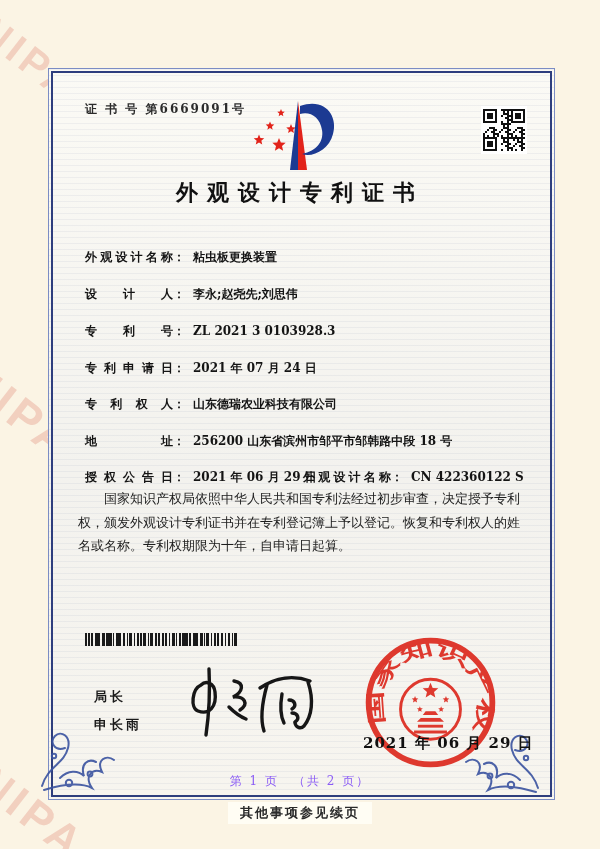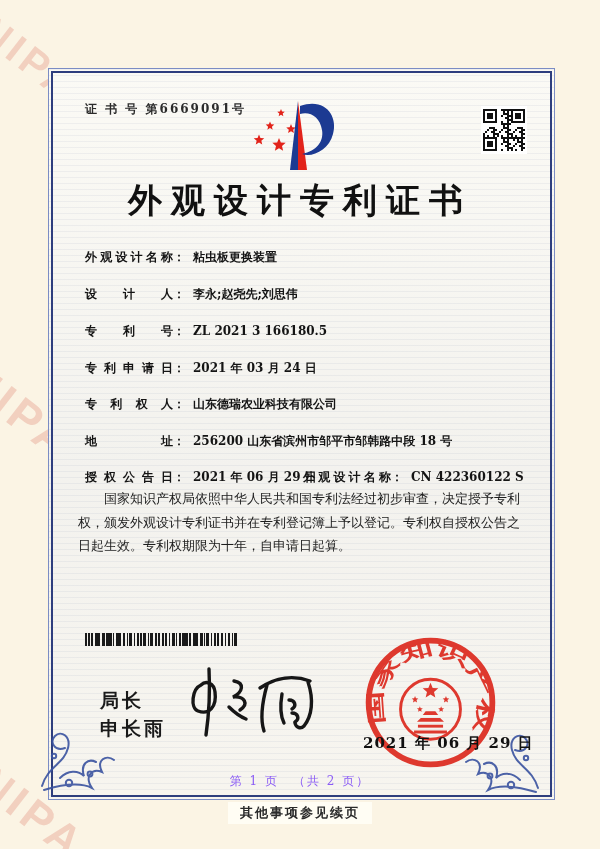--- a/index.html
+++ b/index.html
@@ -17,37 +17,37 @@
   
   .frame{position:absolute;left:48px;top:68px;width:505px;height:730px;
     border:1px solid #7b8cc4;z-index:1;background:
       repeating-linear-gradient(180deg, rgba(130,142,175,0.10) 0 1px, rgba(255,255,255,0) 1px 6px),
       linear-gradient(180deg,#fbfaf5 0%,#f3f2ee 55%,#f7f5ef 100%);}
   .frame-inner{position:absolute;left:2px;top:2px;right:2px;bottom:2px;
     border:2px solid #2e3e7e;}
   
   .abs{position:absolute;z-index:2;}
   .cert-no{left:85px;top:101px;font-size:12px;color:#2b2b2b;letter-spacing:2px;font-weight:600;}
-  .title{left:0;top:178px;width:600px;text-align:center;font-size:34px;font-weight:bold;
+  .title{left:0;top:178px;width:600px;text-align:center;font-size:22px;font-weight:bold;
          color:#111;letter-spacing:9px;}
   .field{left:85px;font-size:12px;color:#141414;font-weight:600;white-space:nowrap;}
   .field .lbl{display:inline-block;width:88px;text-align:justify;text-align-last:justify;}
   .field .val{margin-left:8px;}
   .f-name{top:249px;} .f-designers{top:286px;} .f-patno{top:323px;}
   .f-filing{top:360px;} .f-patentee{top:396px;} .f-address{top:433px;}
   .f-grantdate{top:469px;}
   .f-grantno{left:303px;top:469px;}
   .body-text{left:78px;top:487px;width:446px;font-size:13px;line-height:23.5px;
              color:#1d1d1d;font-weight:500;}
   .body-text p{margin:0;text-indent:2em;}
   .barcode{left:85px;top:633px;width:153px;height:13px;background:
      repeating-linear-gradient(90deg,#1a1a1a 0 1.5px,transparent 1.5px 3.5px),
      repeating-linear-gradient(90deg,#1a1a1a 0 1px,transparent 1px 6.5px),
      repeating-linear-gradient(90deg,#1a1a1a 0 2px,transparent 2px 11px);}
-  .official{left:100px;font-size:19px;font-weight:600;color:#1a1a1a;letter-spacing:3px;
+  .official{left:94px;font-size:13px;font-weight:600;color:#1a1a1a;letter-spacing:3px;
             font-family:"Liberation Sans",sans-serif;}
   .o-title{top:688px;} .o-name{top:716px;}
   .sig{left:183px;top:662px;z-index:3;}
   .seal{left:358px;top:630px;z-index:3;}
   .seal-date{left:363px;top:734px;width:150px;z-index:4;font-size:15px;color:#111;
              font-weight:600;letter-spacing:1px;white-space:nowrap;}
   .page-no{left:0;top:773px;width:600px;text-align:center;font-size:12px;color:#8b5cf6;
            letter-spacing:2px;z-index:2;}
   .cont-note{left:0;top:802px;width:600px;text-align:center;z-index:2;}
   .cont-note span{display:inline-block;background:#fffdf4;padding:2px 12px;font-size:13px;
@@ -223,40 +223,40 @@
 
 <div class="abs title">外观设计专利证书</div>
 
 <div class="abs field f-name">
   <span class="lbl">外观设计名称</span><span>：</span><span class="val">粘虫板更换装置</span>
 </div>
 <div class="abs field f-designers">
   <span class="lbl">设计人</span><span>：</span><span class="val">李永;赵尧先;刘思伟</span>
 </div>
 <div class="abs field f-patno">
-  <span class="lbl">专利号</span><span>：</span><span class="val">ZL 2021 3 166180.5</span>
+  <span class="lbl">专利号</span><span>：</span><span class="val">ZL 2021 3 0103928.3</span>
 </div>
 <div class="abs field f-filing">
-  <span class="lbl">专利申请日</span><span>：</span><span class="val">2021 年 03 月 24 日</span>
+  <span class="lbl">专利申请日</span><span>：</span><span class="val">2021 年 07 月 24 日</span>
 </div>
 <div class="abs field f-patentee">
   <span class="lbl">专利权人</span><span>：</span><span class="val">山东德瑞农业科技有限公司</span>
 </div>
 <div class="abs field f-address">
   <span class="lbl">地址</span><span>：</span><span class="val">256200 山东省滨州市邹平市邹韩路中段 18 号</span>
 </div>
 <div class="abs field f-grantdate">
   <span class="lbl">授权公告日</span><span>：</span><span class="val">2021 年 06 月 29 日</span>
 </div>
 <div class="abs field f-grantno">
   <span class="lbl">外观设计名称</span><span>：</span><span class="val">CN 422360122 S</span>
 </div>
 
 <div class="abs body-text">
-  <p>国家知识产权局依照中华人民共和国专利法经过初步审查，决定授予专利权，颁发外观设计专利证书并在专利登记簿上予以登记。专利权自授权公告之日起生效。专利权期限为十年，自申请日起算。</p>
+  <p>国家知识产权局依照中华人民共和国专利法经过初步审查，决定授予专利权，颁发外观设计专利证书并在专利登记簿上予以登记。恢复和专利权人的姓名或名称。专利权期限为十年，自申请日起算。</p>
 </div>
 
 <div class="abs barcode"></div>
 
 <div class="abs official o-title">局长</div>
 <div class="abs official o-name">申长雨</div>
 
 <svg class="abs sig" width="135" height="85" viewBox="0 0 135 85">
   <g fill="none" stroke="#161616" stroke-width="3.4" stroke-linecap="round">
     <path d="M18,23 C9,27 7,46 15,49 C26,53 34,45 32,30 C31,21 23,18 18,23"></path>

